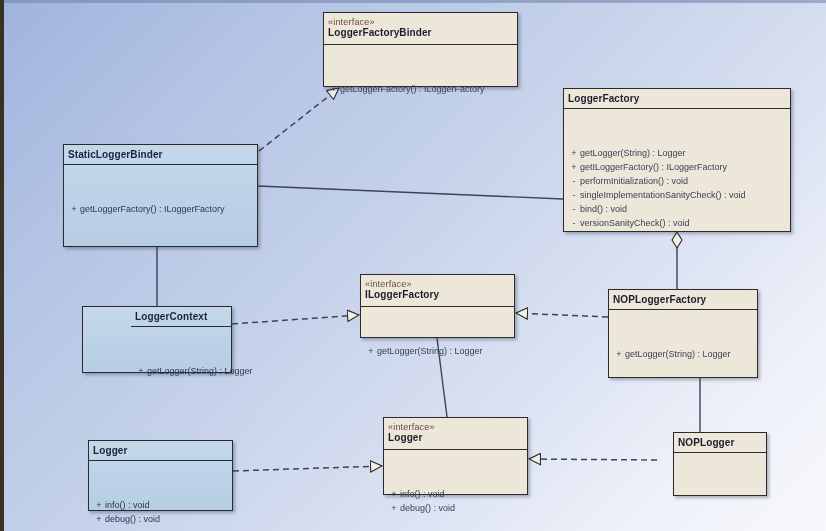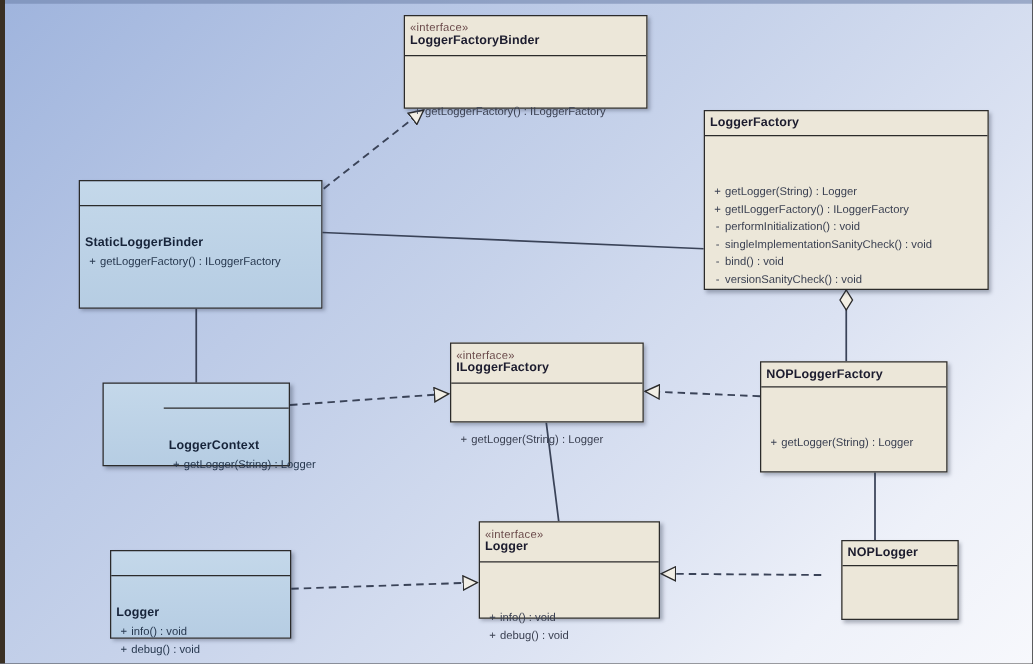--- a/index.html
+++ b/index.html
@@ -83,21 +83,21 @@
     line-height: 14px;
     white-space: nowrap;
   }
   .vis {
     display: inline-block;
     width: 12px;
     text-align: center;
     color: #3b4152;
   }
   .tinted .member, .tinted .vis { color: #27384f; }
-  .tinted .cls-name { color: #17243a; margin-top: 40px; }
+  .tinted .cls-name { color: #17243a; }
 </style>
 </head>
 <body>
 
 <div id="canvas">
 
   <div class="edge-top"></div>
   <div class="edge-left"></div>
 
   <svg id="wires" viewBox="0 0 826 531" xmlns="http://www.w3.org/2000/svg">

